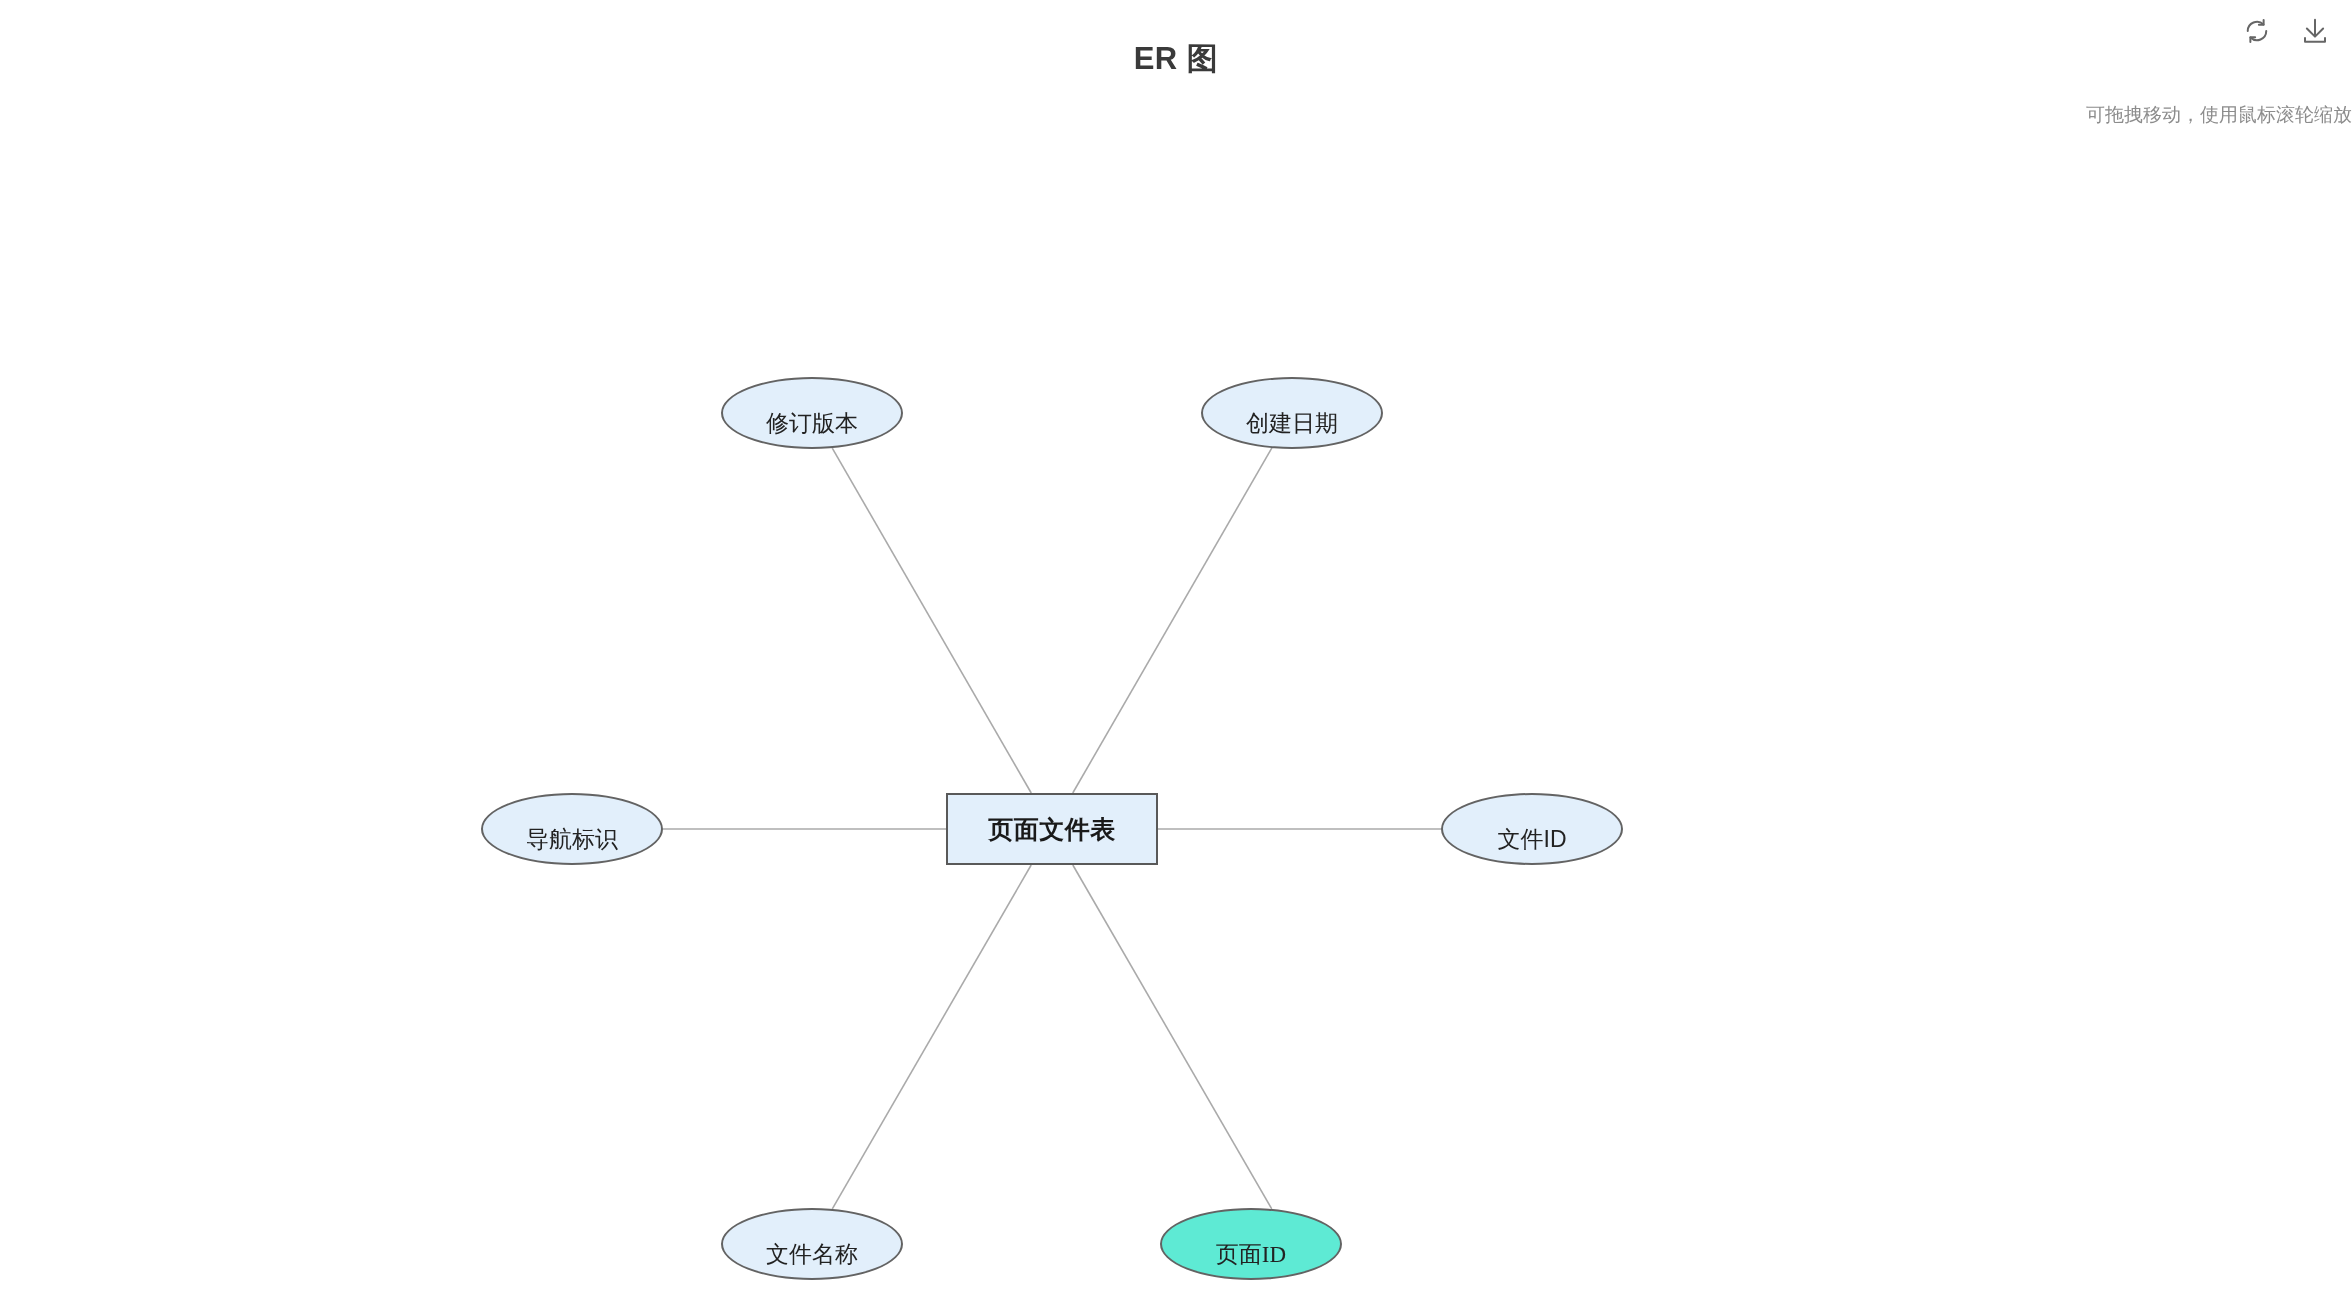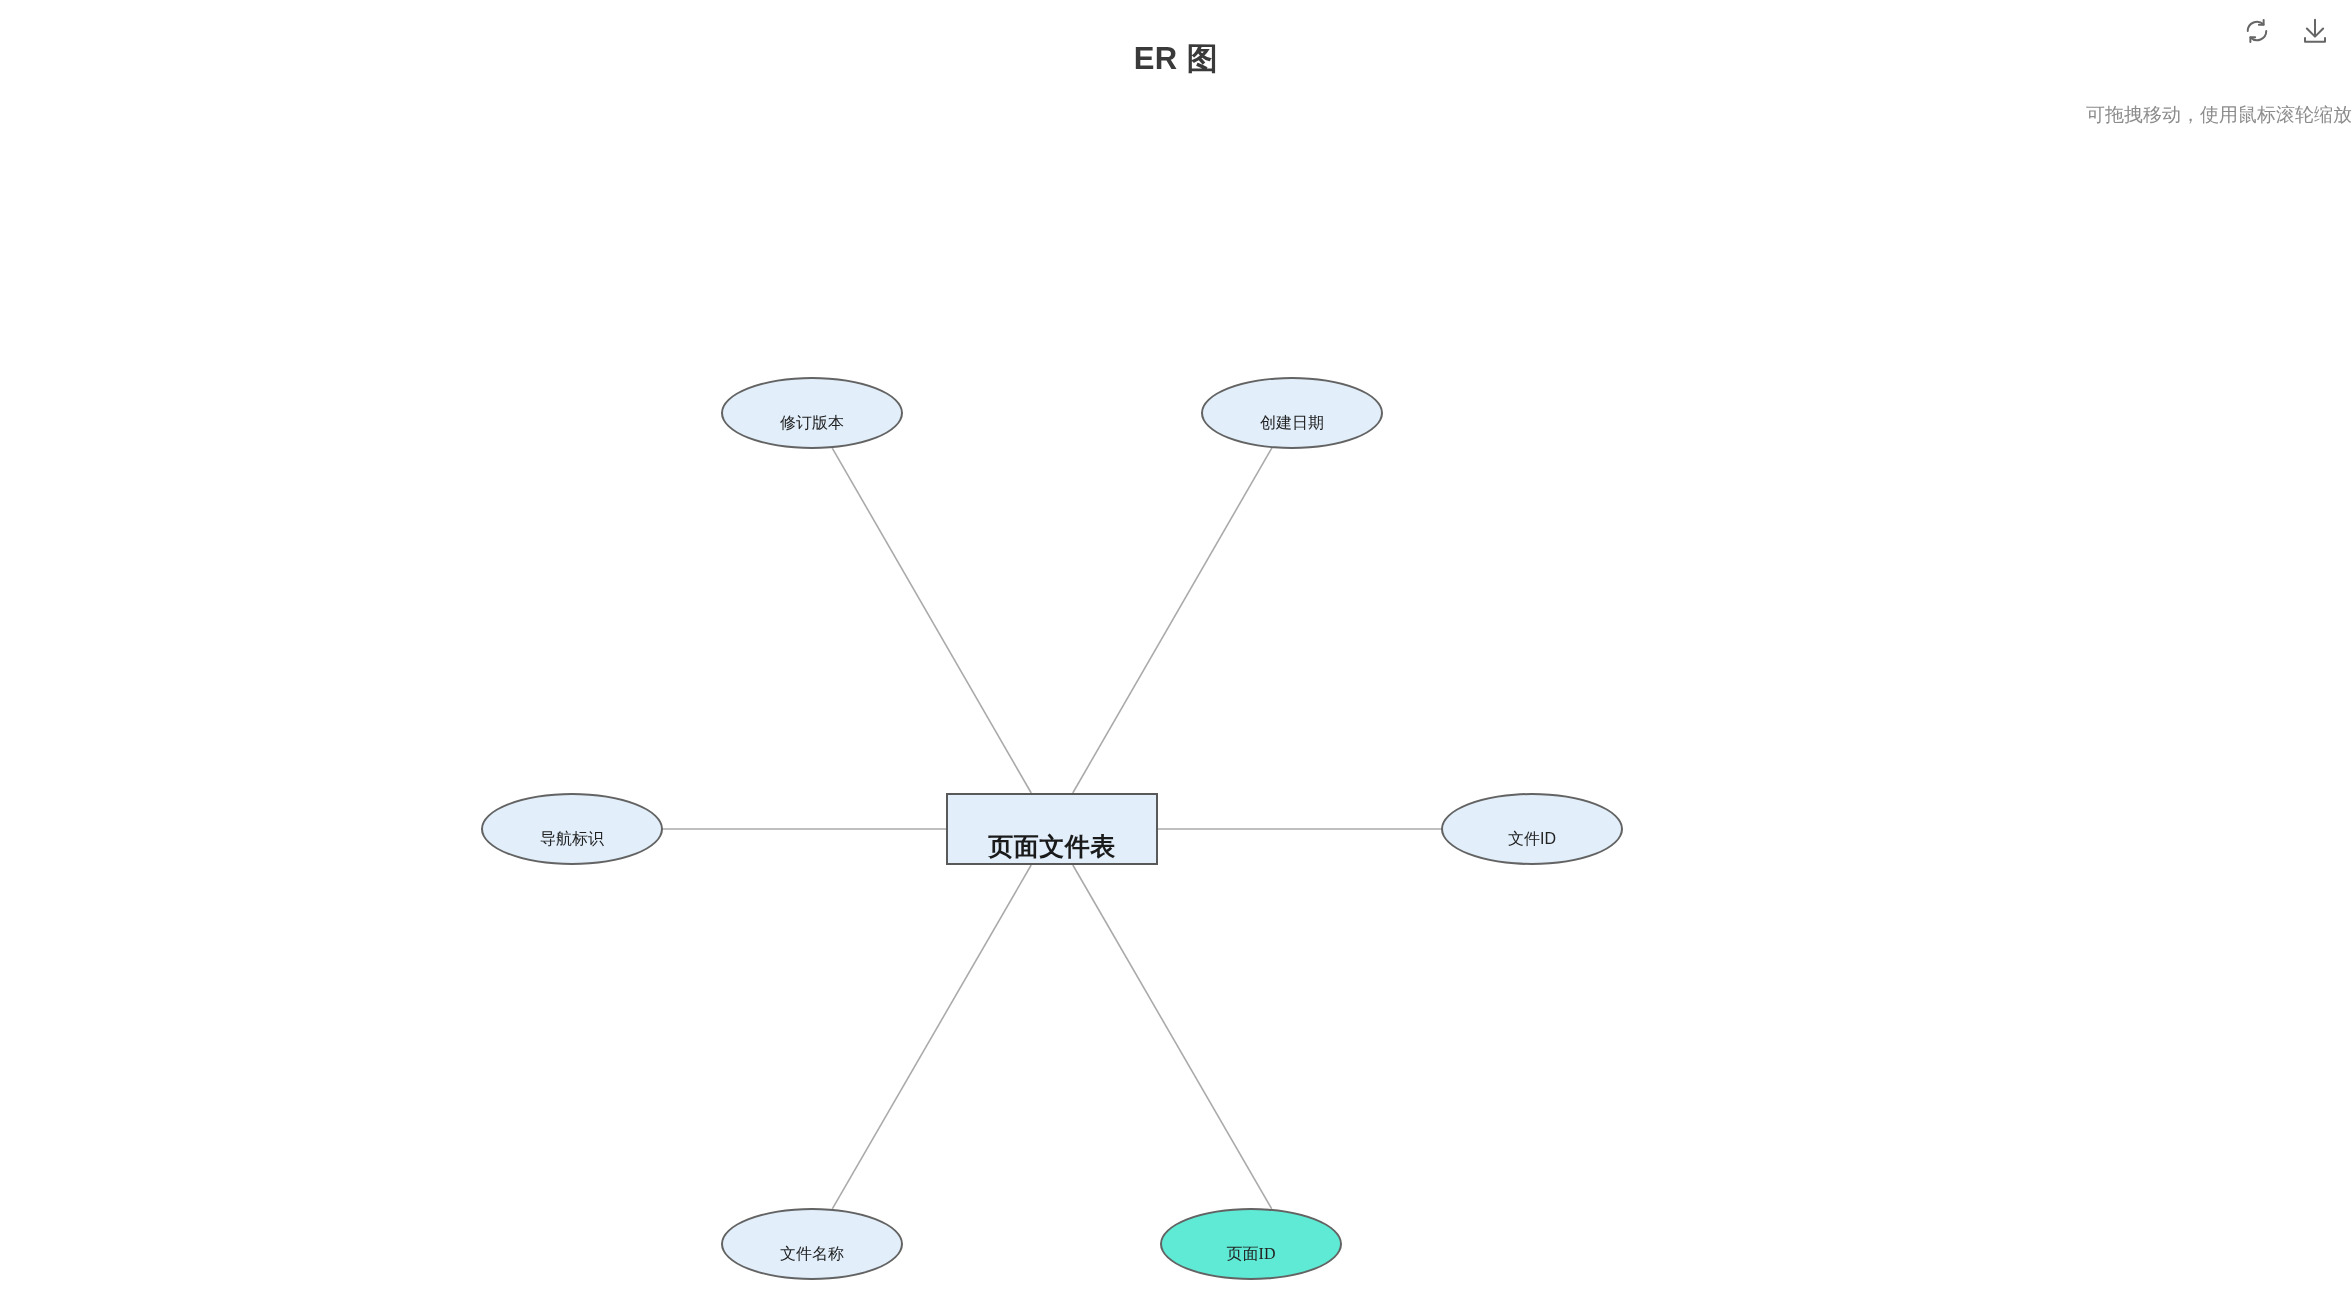--- a/index.html
+++ b/index.html
@@ -96,21 +96,21 @@
     left: 0;
     width: 2352px;
     height: 1300px;
   }
 
   
   .entity-node {
     position: absolute;
     box-sizing: border-box;
     display: flex;
-    align-items: flex-end;
+    align-items: center;
     justify-content: center;
     background: #e2effb;
     border: 2px solid #595959;
     cursor: move;
   }
   .entity-label {
     font-size: 25px;
     font-weight: bold;
     color: #1a1a1a;
     white-space: nowrap;
@@ -123,21 +123,21 @@
     box-sizing: border-box;
     display: flex;
     align-items: center;
     justify-content: center;
     background: #e2effb;
     border: 2px solid #636363;
     border-radius: 50%;
     cursor: move;
   }
   .attr-label {
-    font-size: 16px;
+    font-size: 23px;
     font-weight: normal;
     color: #222222;
     white-space: nowrap;
     margin-top: 20px;
   }
 </style>
 </head>
 <body>
 
 <div id="diagram-canvas">

